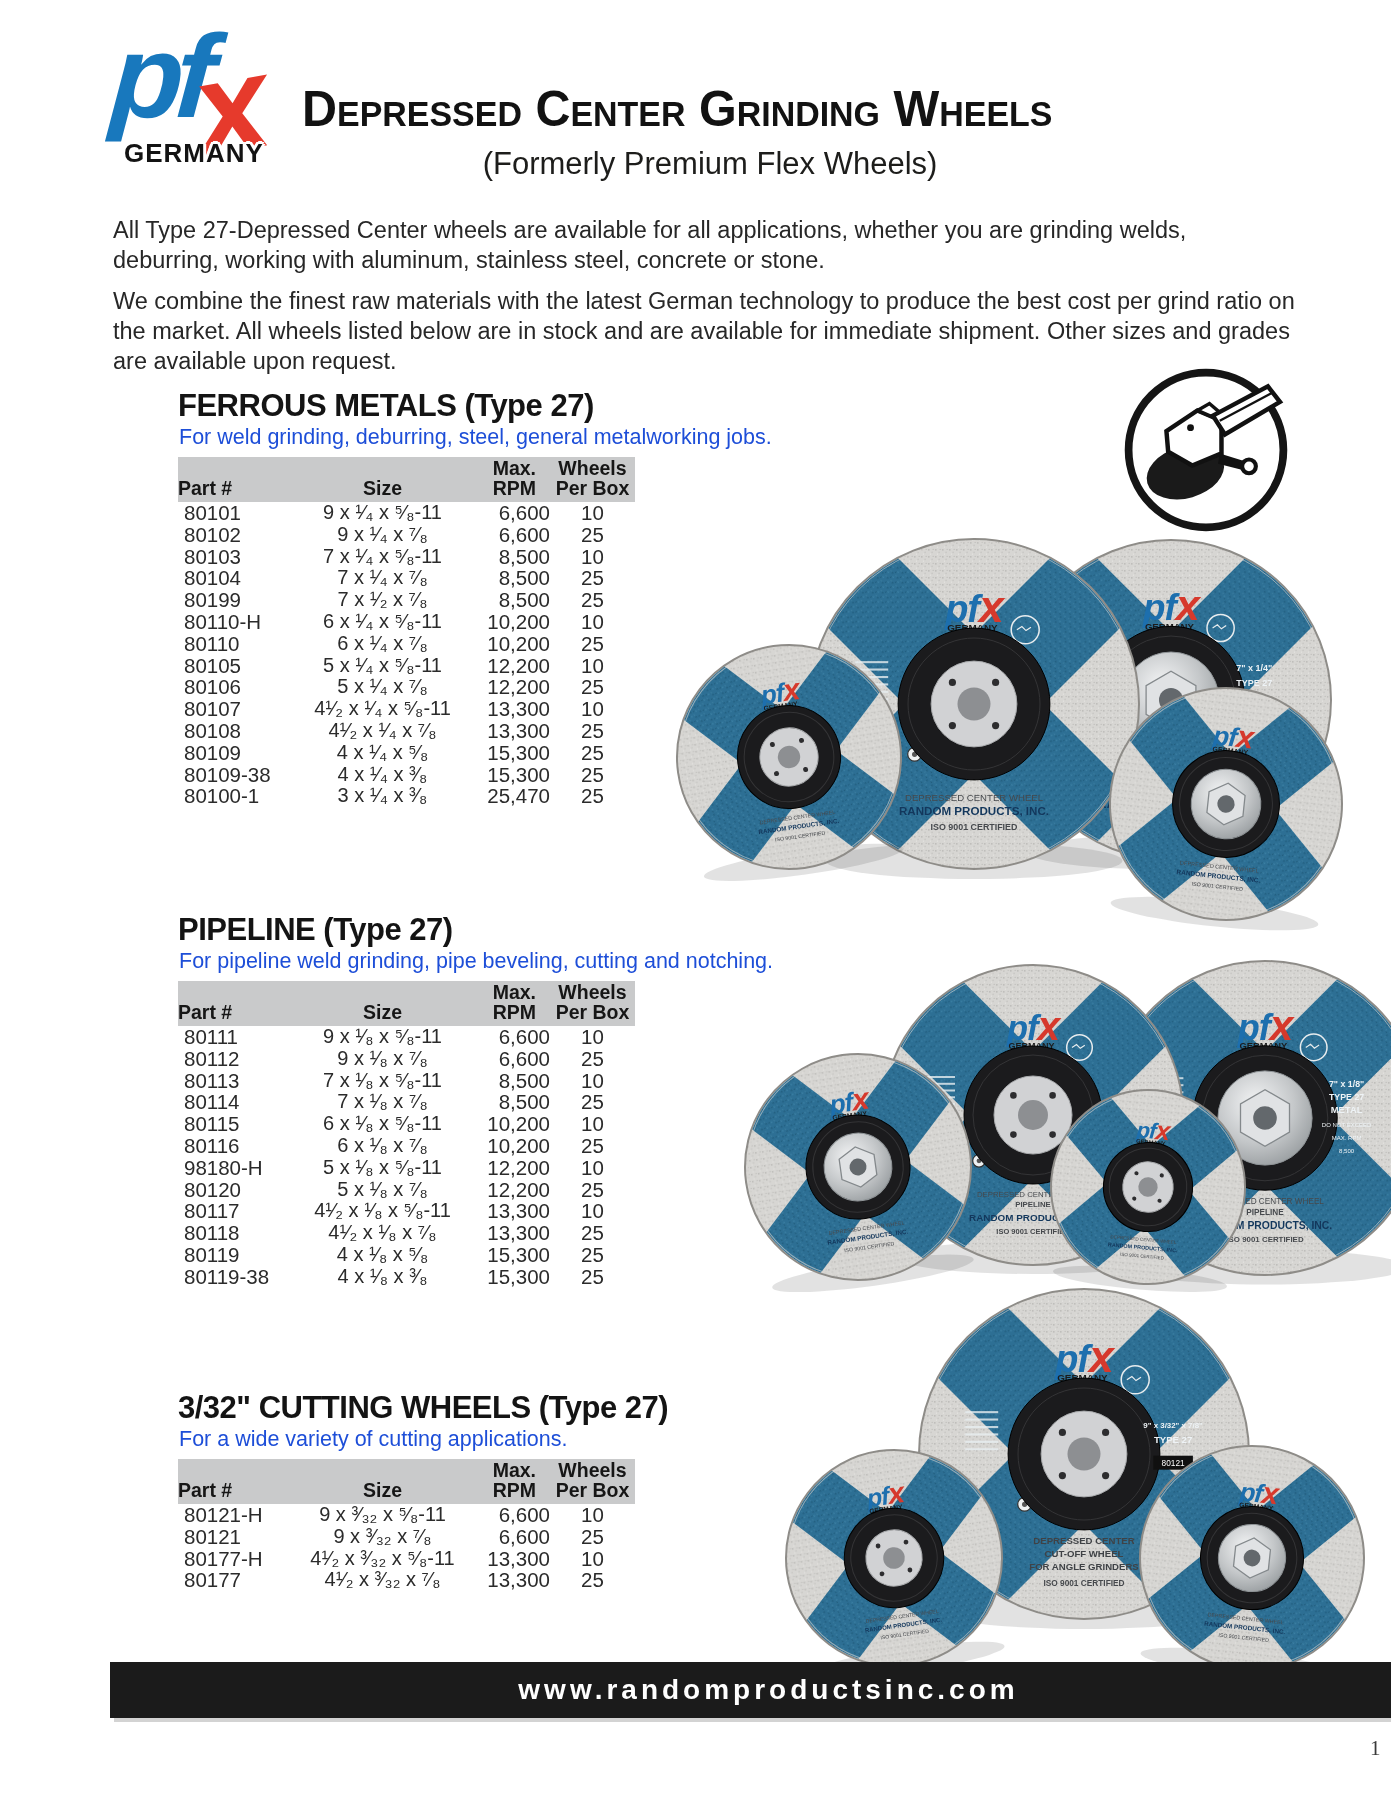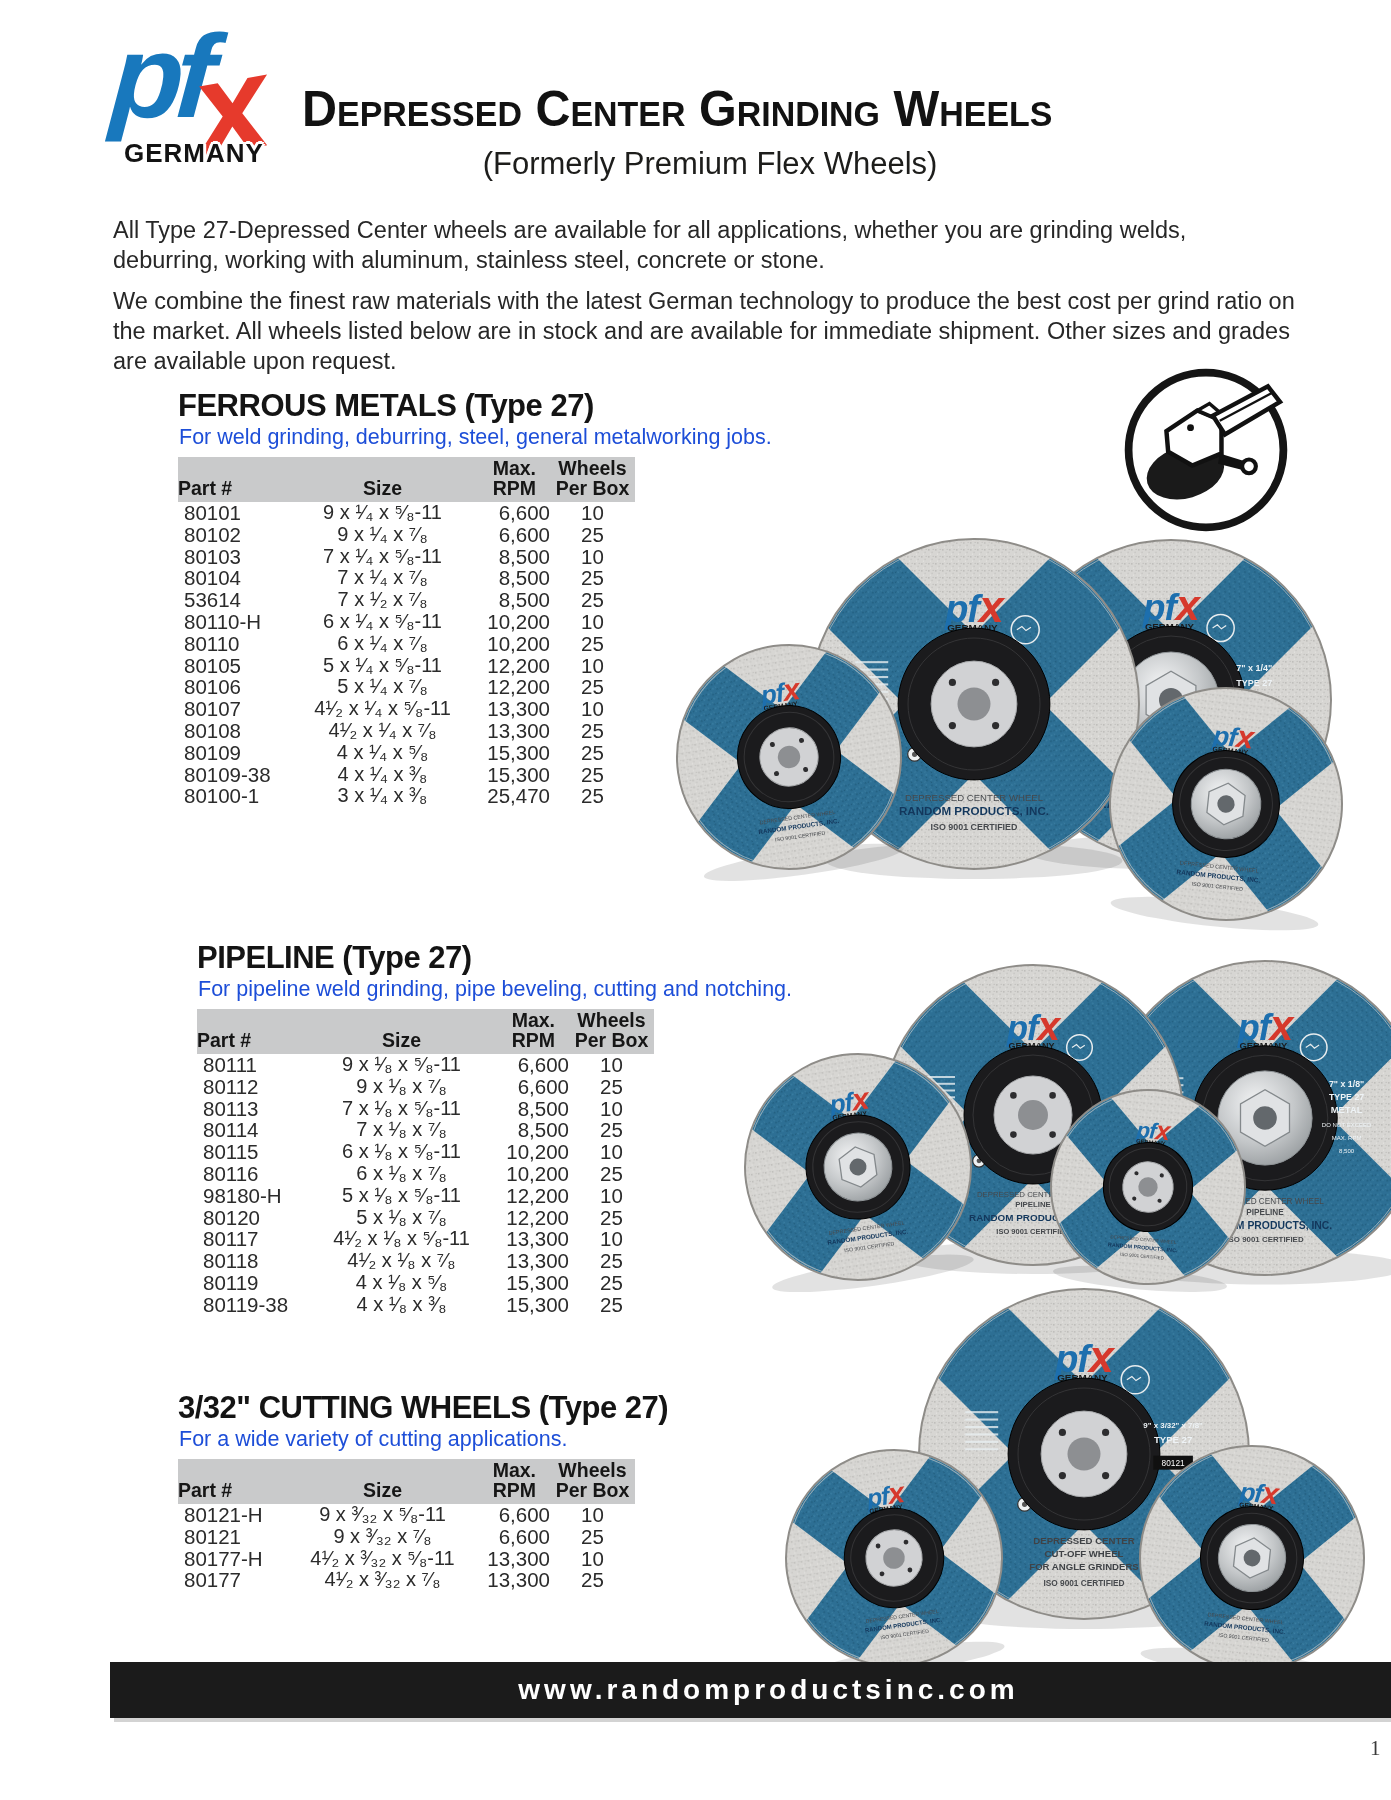--- a/index.html
+++ b/index.html
@@ -22,21 +22,21 @@
   
   .intro{position:absolute;left:112px;width:1182px;margin:1px;font-size:23.5px;line-height:30px;color:#272727;}
   .p1{top:214px;} .p2{top:285px;}
 
   
   .grinder{position:absolute;left:1120px;top:362px;width:172px;height:176px;}
   .grinder svg{width:100%;height:100%;display:block;}
 
   
   .sec{position:absolute;left:178px;}
-  .s0{top:388px;} .s1{top:940px;margin-left:19px;} .s2{top:1390px;}
+  .s0{top:388px;} .s1{top:912px;} .s2{top:1390px;}
   .sec h2{margin:0 0 1px 0;font-size:31px;font-weight:bold;letter-spacing:-0.5px;color:#141414;white-space:nowrap;}
   .sec .desc{margin:1px 0 7px 1px;font-size:21.5px;color:#1d4ed8;white-space:nowrap;}
   .tbl{width:457px;}
   .thead,.trow{display:grid;grid-template-columns:112px 185px 75px 85px;}
   .thead{background:#c9cacb;height:45px;align-items:end;padding-bottom:4px;box-sizing:border-box;}
   .thead .c{font-weight:bold;font-size:19.5px;line-height:20px;color:#161616;}
   .thead .part{padding-left:0;}
   .thead .size{text-align:center;}
   .thead .rpm{text-align:right;padding-right:14px;}
   .thead .box{text-align:center;}
@@ -155,21 +155,21 @@
             <div class="c rpm">8,500</div>
             <div class="c box">10</div>
           </div>
           <div class="trow">
             <div class="c part">80104</div>
             <div class="c size">7 x ¹⁄₄ x ⁷⁄₈</div>
             <div class="c rpm">8,500</div>
             <div class="c box">25</div>
           </div>
           <div class="trow">
-            <div class="c part">53614</div>
+            <div class="c part">80199</div>
             <div class="c size">7 x ¹⁄₂ x ⁷⁄₈</div>
             <div class="c rpm">8,500</div>
             <div class="c box">25</div>
           </div>
           <div class="trow">
             <div class="c part">80110-H</div>
             <div class="c size">6 x ¹⁄₄ x ⁵⁄₈-11</div>
             <div class="c rpm">10,200</div>
             <div class="c box">10</div>
           </div>

